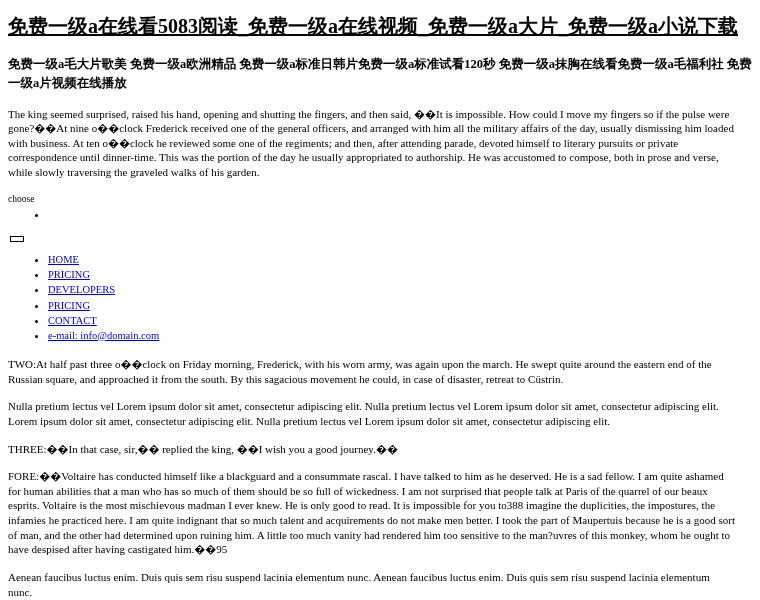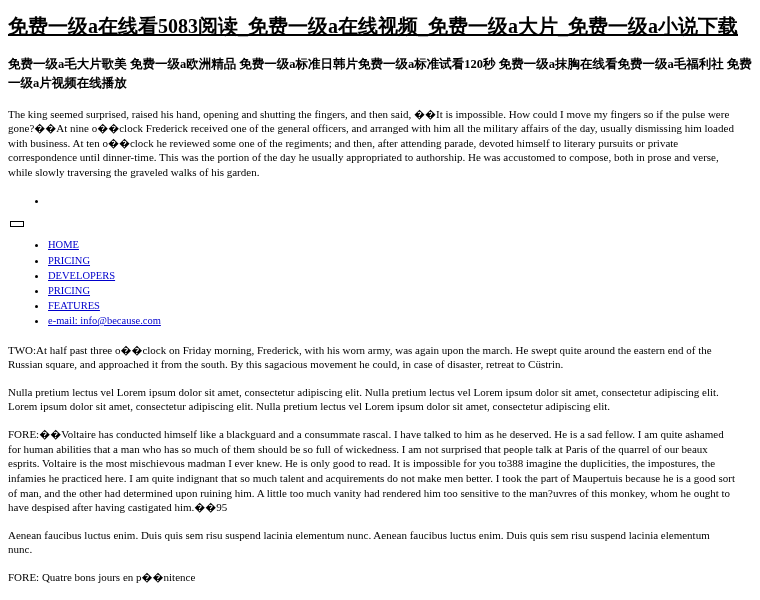--- a/index.html
+++ b/index.html
@@ -84,35 +84,37 @@
 <body>
 
 <div class="page">
 
   <h1 class="main-title">免费一级a在线看5083阅读_免费一级a在线视频_免费一级a大片_免费一级a小说下载</h1>
 
   <h2 class="sub-title">免费一级a毛大片歌美 免费一级a欧洲精品 免费一级a标准日韩片免费一级a标准试看120秒 免费一级a抹胸在线看免费一级a毛福利社 免费一级a片视频在线播放</h2>
 
   <p class="body-text">The king seemed surprised, raised his hand, opening and shutting the fingers, and then said, ��It is impossible. How could I move my fingers so if the pulse were gone?��At nine o��clock Frederick received one of the general officers, and arranged with him all the military affairs of the day, usually dismissing him loaded with business. At ten o��clock he reviewed some one of the regiments; and then, after attending parade, devoted himself to literary pursuits or private correspondence until dinner-time. This was the portion of the day he usually appropriated to authorship. He was accustomed to compose, both in prose and verse, while slowly traversing the graveled walks of his garden.</p>
 
+  <div class="choose-label">choose</div>
 
   <ul class="plain-list">
     <li>&nbsp;</li>
   </ul>
 
   <div class="menu-box"></div>
 
   <ul class="nav-list">
     <li><a href="#">HOME</a></li>
     <li><a href="#">PRICING</a></li>
     <li><a href="#">DEVELOPERS</a></li>
     <li><a href="#">PRICING</a></li>
-    <li><a href="#">FEATURES</a></li>
-    <li><a href="#">e-mail: info@because.com</a></li>
+    <li><a href="#">CONTACT</a></li>
+    <li><a href="#">e-mail: info@domain.com</a></li>
   </ul>
 
   <p class="body-text">TWO:At half past three o��clock on Friday morning, Frederick, with his worn army, was again upon the march. He swept quite around the eastern end of the Russian square, and approached it from the south. By this sagacious movement he could, in case of disaster, retreat to Cüstrin.</p>
   <p class="body-text">Nulla pretium lectus vel Lorem ipsum dolor sit amet, consectetur adipiscing elit. Nulla pretium lectus vel Lorem ipsum dolor sit amet, consectetur adipiscing elit. Lorem ipsum dolor sit amet, consectetur adipiscing elit. Nulla pretium lectus vel Lorem ipsum dolor sit amet, consectetur adipiscing elit.</p>
+  <p class="body-text">THREE:��In that case, sir,�� replied the king, ��I wish you a good journey.��</p>
   <p class="body-text">FORE:��Voltaire has conducted himself like a blackguard and a consummate rascal. I have talked to him as he deserved. He is a sad fellow. I am quite ashamed for human abilities that a man who has so much of them should be so full of wickedness. I am not surprised that people talk at Paris of the quarrel of our beaux esprits. Voltaire is the most mischievous madman I ever knew. He is only good to read. It is impossible for you to388 imagine the duplicities, the impostures, the infamies he practiced here. I am quite indignant that so much talent and acquirements do not make men better. I took the part of Maupertuis because he is a good sort of man, and the other had determined upon ruining him. A little too much vanity had rendered him too sensitive to the man?uvres of this monkey, whom he ought to have despised after having castigated him.��95</p>
   <p class="body-text">Aenean faucibus luctus enim. Duis quis sem risu suspend lacinia elementum nunc. Aenean faucibus luctus enim. Duis quis sem risu suspend lacinia elementum nunc.</p>
   <p class="body-text">FORE: Quatre bons jours en p��nitence</p>
 
 </div>
 
 </body></html>

